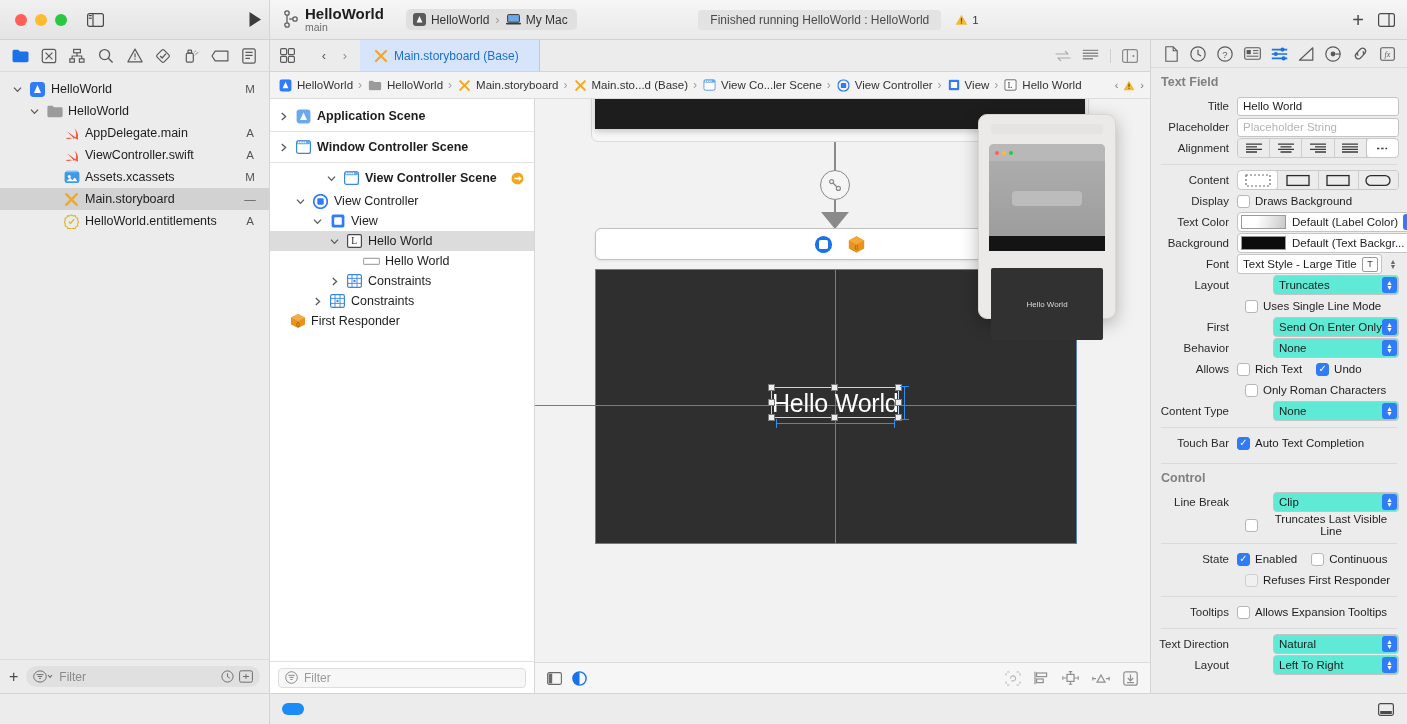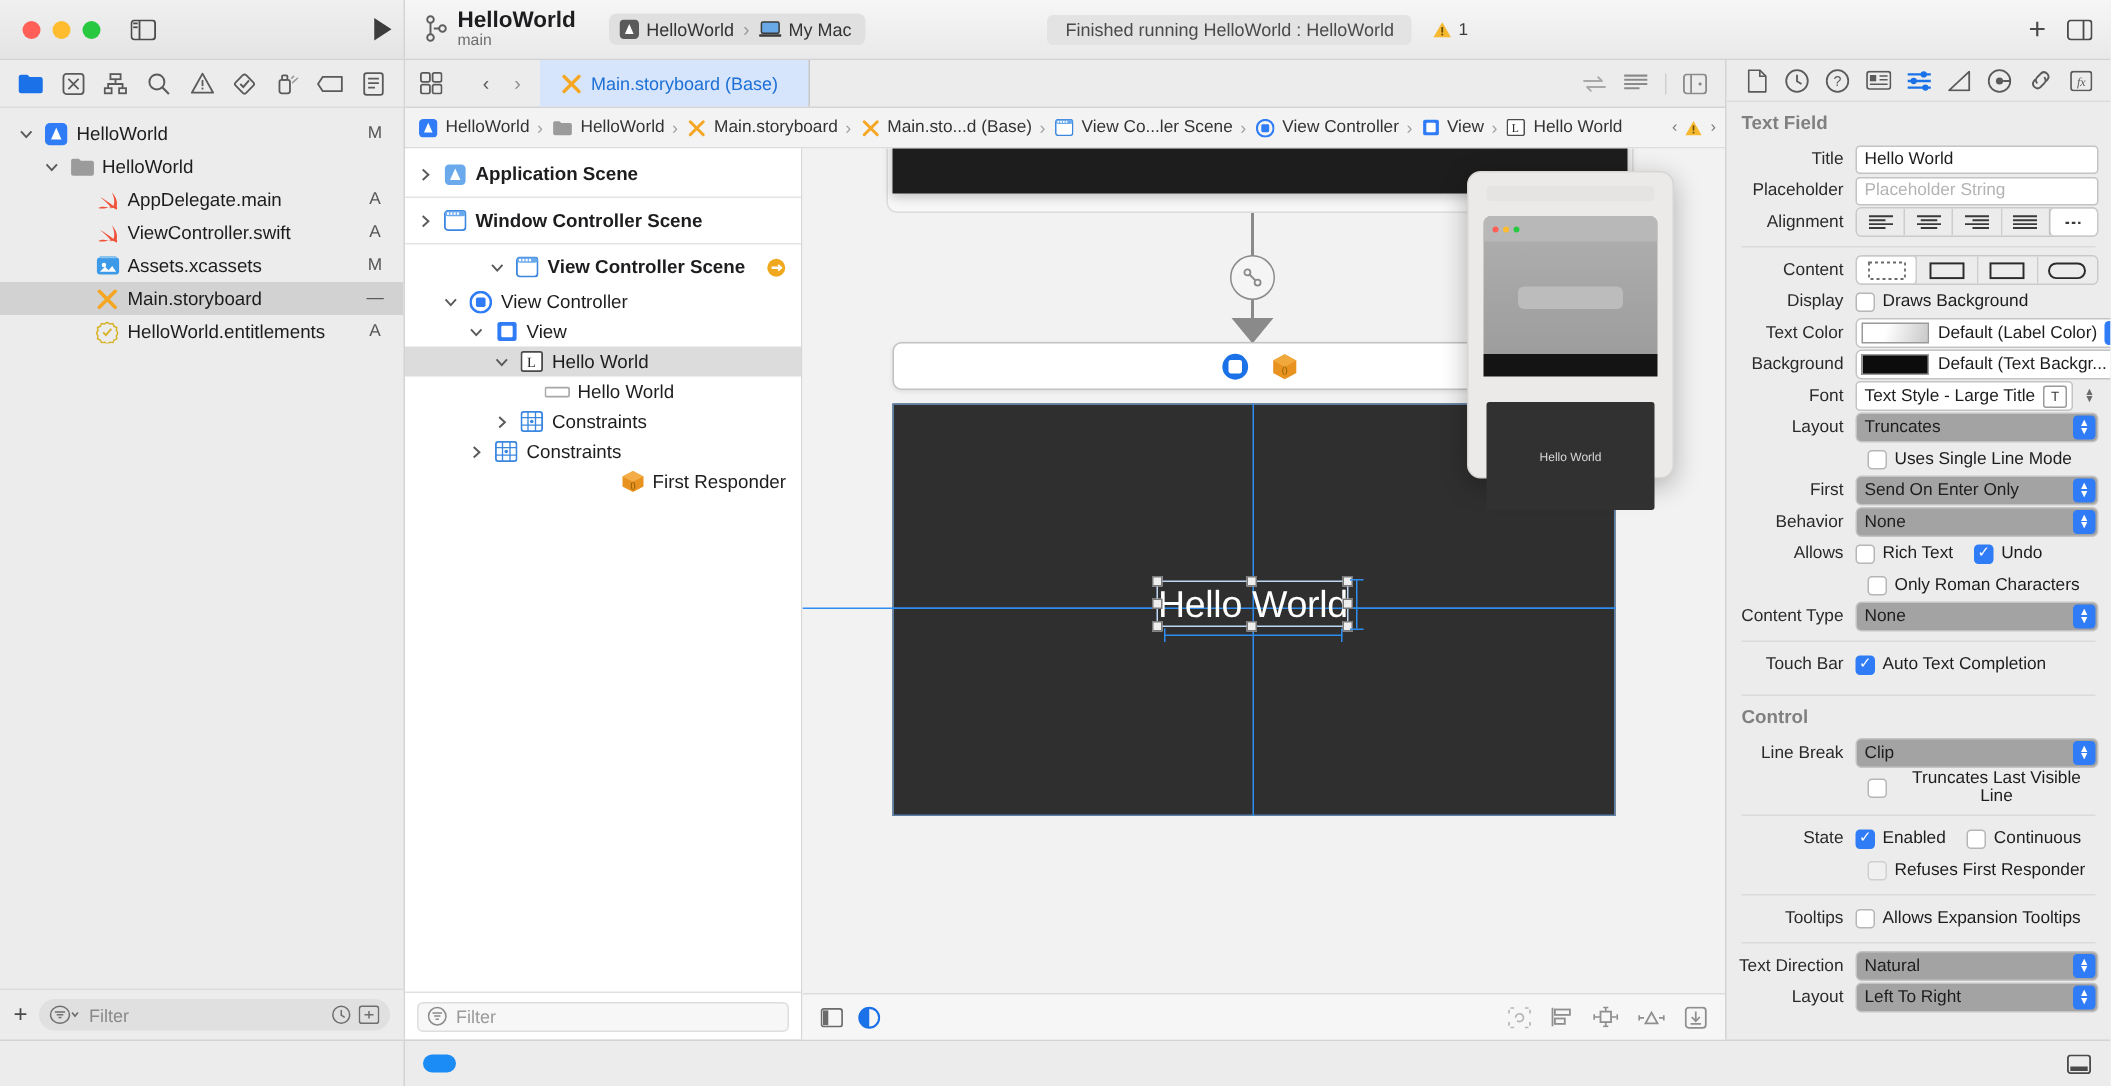--- a/index.html
+++ b/index.html
@@ -251,22 +251,22 @@
   }
   .row { display: flex; align-items: center; min-height: 20px; margin: 1px 0 1px 0; padding-right: 8px; }
   .rlabel { width: 86px; flex: 0 0 86px; text-align: right; padding-right: 8px; font-size: 11.5px; color: #2a2a2a; }
   .rfield { flex: 1; display: flex; align-items: center; gap: 5px; }
   .tfield {
     flex: 1; height: 19px; background: #fff; border: 1px solid #c4c4c4; border-radius: 3px;
     display: flex; align-items: center; padding: 0 5px; font-size: 11.5px; color: #1d1d1f;
   }
   .tfield.ph { color: #b4b4b4; }
   .popup {
-    flex: 1; height: 20px; background: #a3a3a3; border: 1px solid #c4c4c4; border-radius: 4px;
-    display: flex; align-items: center; padding: 0 5px; font-size: 11.5px; position: relative;
+    flex: 1; height: 20px; background: #5eead4; border: 1px solid #c4c4c4; border-radius: 4px;
+    display: flex; align-items: center; padding: 0 5px; font-size: 11.5px; position: relative; margin-left: 36px;
   }
   .stepper-blue {
     position: absolute; right: 1px; top: 1px; width: 15px; height: 16px;
     background: #2f7cf6; border-radius: 3px; color: #fff; font-size: 7px;
     display: flex; flex-direction: column; align-items: center; justify-content: center; line-height: .72;
   }
   .seg {
     display: flex; height: 20px; background: #e4e4e4; border-radius: 4px; border: 1px solid #c9c9c9;
     overflow: hidden; flex: 1;
   }
@@ -865,21 +865,21 @@
                   </span>
                   <span class="ticon">
                     <svg width="15" height="14" viewBox="0 0 15 14">
                       <rect x="0.6" y="0.6" width="13.8" height="12.8" rx="1.6" fill="#fff" stroke="#3b87e0" stroke-width="1.2"></rect>
                       <path d="M5 0.6 V13.4 M10 0.6 V13.4 M0.6 4.4 H14.4 M0.6 9.4 H14.4" stroke="#3b87e0" stroke-width="0.9"></path>
                       <circle cx="7.5" cy="7" r="1.2" fill="#3b87e0"></circle>
                     </svg>
                   </span>
                   <span>Constraints</span>
                 </div>
-                <div class="o-row" style=" justify-content: flex-end;">
+                <div class="o-row" style="">
                   <span class="tw"></span>
                   <span class="ticon">
                     <svg width="16" height="16" viewBox="0 0 16 16">
                       <path d="M8 1 L15 4.6 V11.4 L8 15 L1 11.4 V4.6 Z" fill="#e8931f"></path>
                       <path d="M8 1 L15 4.6 L8 8.2 L1 4.6 Z" fill="#f4ad46"></path>
                       <text x="8" y="12.6" font-size="5.5" fill="#7a4d00" text-anchor="middle" font-family="Liberation Sans">()</text>
                     </svg>
                   </span>
                   <span>First Responder</span>
                 </div>

